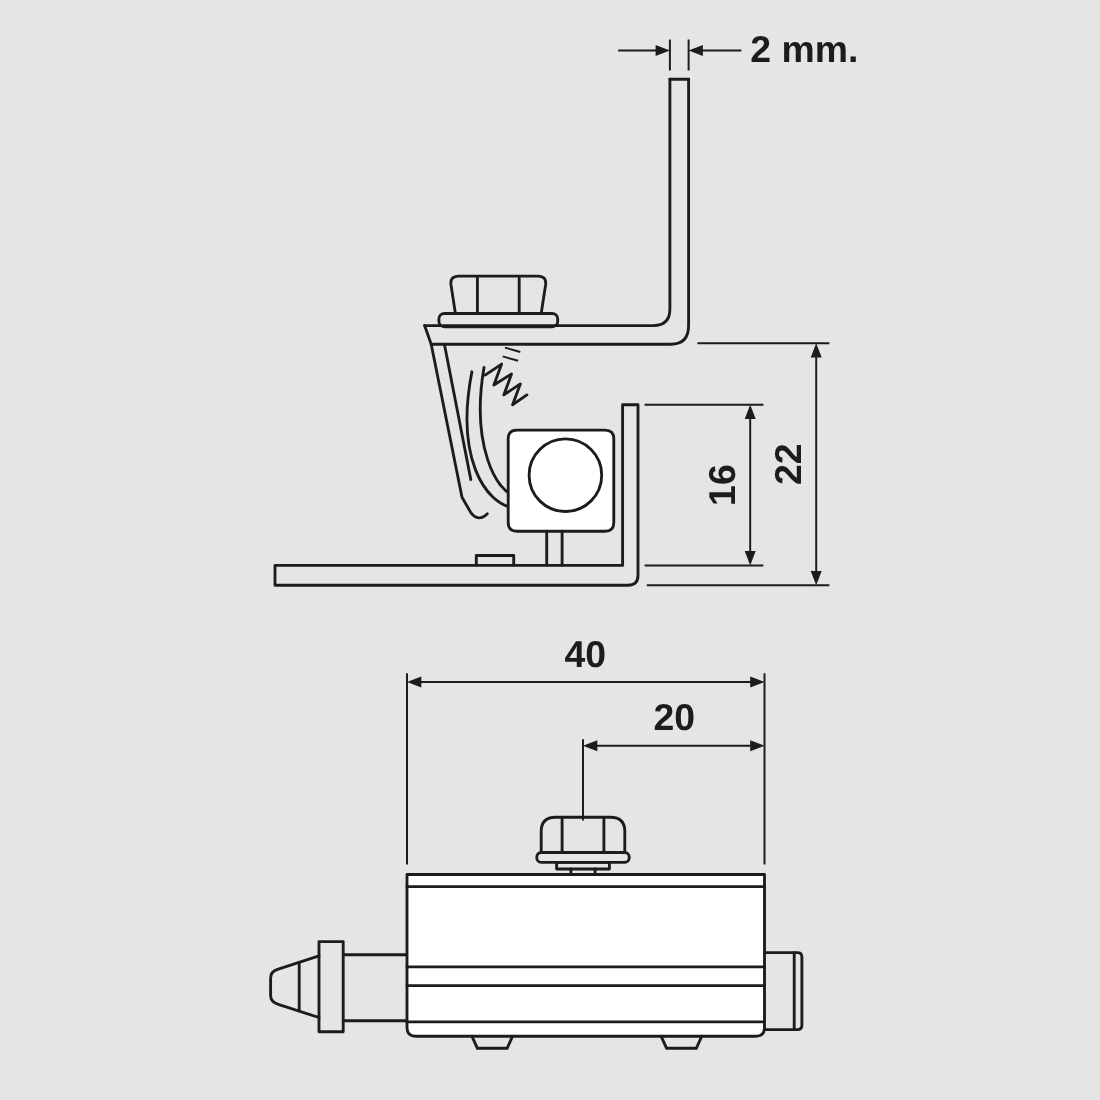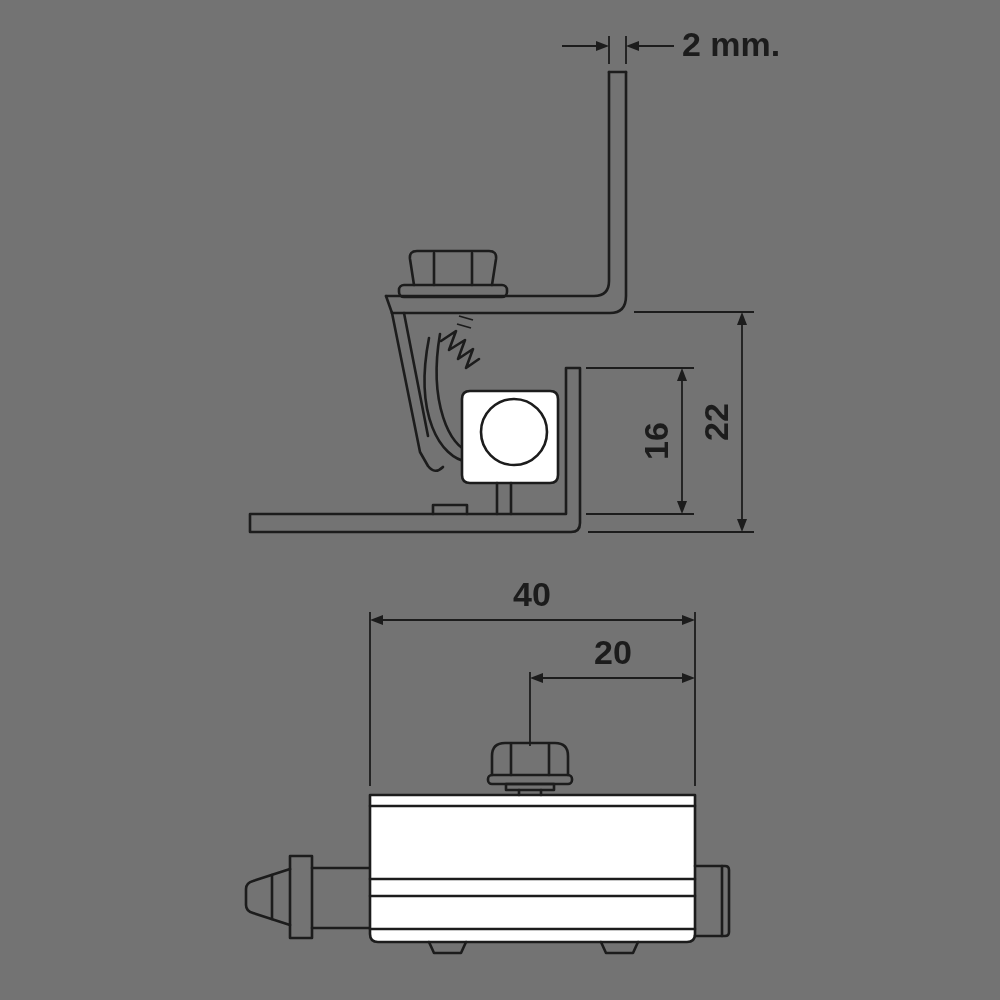--- a/index.html
+++ b/index.html
@@ -8,21 +8,21 @@
     background: #ffffff;
     width: 1000px;
     height: 1000px;
     overflow: hidden;
     font-family: "Liberation Sans", sans-serif;
   }
   .canvas {
     position: relative;
     width: 1000px;
     height: 1000px;
-    background: #737373;
+    background: #e5e5e5;
   }
   svg { display: block; }
   .part {
     fill: none;
     stroke: #1c1c1c;
     stroke-width: 2.6;
     stroke-linecap: round;
     stroke-linejoin: round;
   }
   .part-solid {

